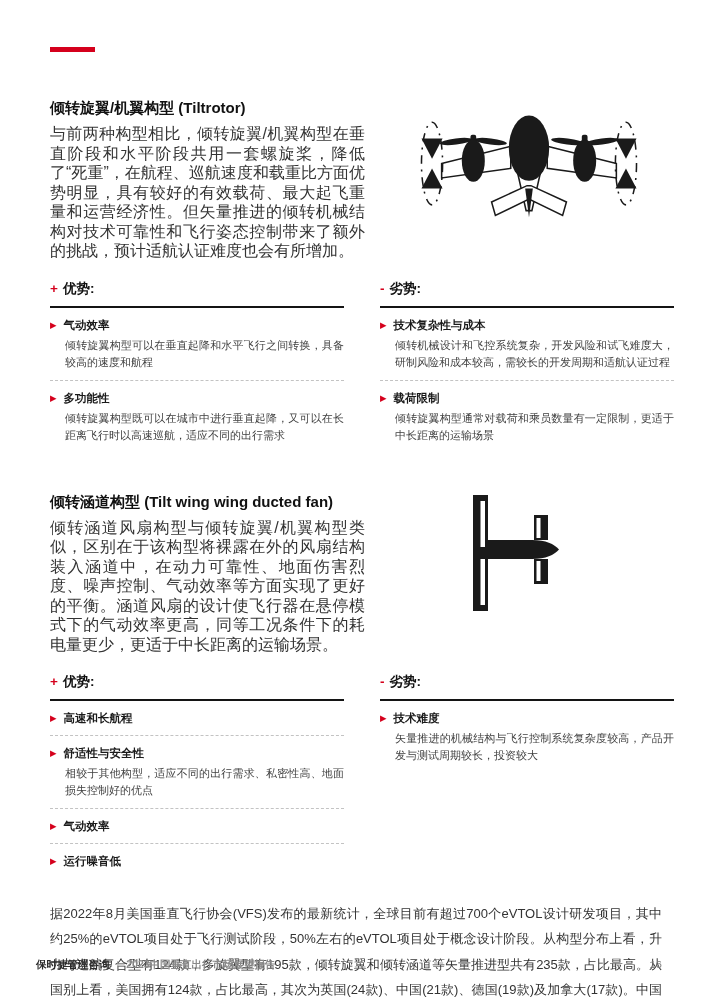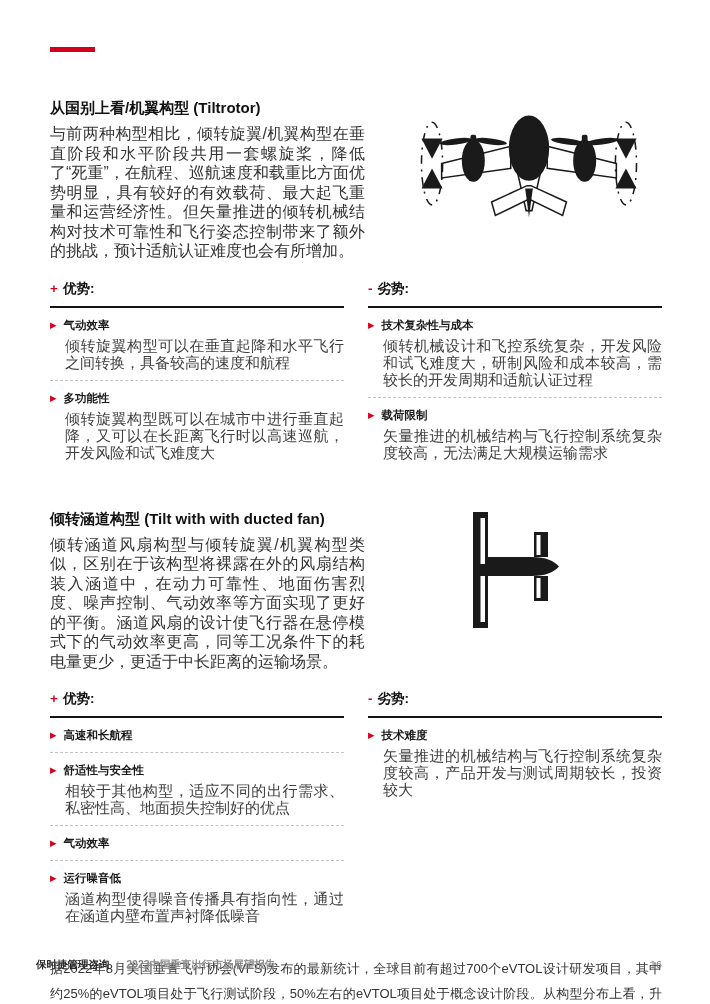--- a/index.html
+++ b/index.html
@@ -15,30 +15,30 @@
 
   .section-row { display:flex; }
   .section-text { width:315px; flex:0 0 315px; }
   .section-title { font-size:15px; font-weight:bold; letter-spacing:0; margin-bottom:6px; color:#111; }
   .section-body { font-size:16px; line-height:19.5px; color:#333; text-align:justify; }
 
   .illo-box { flex:1; display:flex; justify-content:center; }
   .illo-box-1 { align-items:flex-start; padding-top:4px; padding-left:30px; }
   .illo-box-2 { align-items:flex-start; padding-left:105px; justify-content:flex-start; }
 
-  .pc-grid { display:flex; gap:24px; margin-top:19px; }
+  .pc-grid { display:flex; gap:36px; margin-top:19px; }
   .pc-col { width:294px; flex:0 0 294px; }
   .pc-head { font-size:13.5px; font-weight:bold; color:#111; padding-bottom:8px; border-bottom:2px solid #141414; }
   .pc-sign { color:#D5001C; margin-right:5px; font-weight:bold; }
   .pc-item { padding:10px 0 9px; }
   .pc-item + .pc-item { border-top:1px dashed #c3c3c3; }
   .item-head { display:flex; align-items:baseline; gap:7px; }
   .tri { color:#D5001C; font-size:8.5px; flex:0 0 auto; transform:translateY(-1px); }
   .item-title { font-size:11.5px; font-weight:bold; color:#1a1a1a; }
-  .item-desc { font-size:15px; line-height:17px; color:#3f3f3f; margin:4px 0 0 15px; text-align:justify; }
+  .item-desc { font-size:11px; line-height:17px; color:#3f3f3f; margin:4px 0 0 15px; text-align:justify; }
 
   .section-2 { margin-top:40px; }
 
   .closing { margin-top:23px; font-size:13px; line-height:25.3px; color:#333; text-align:justify; }
 
   .footer { position:absolute; left:36px; right:48px; bottom:32px; display:flex; align-items:center; font-size:10.5px; }
   .footer-brand { font-weight:bold; color:#2b2b2b; }
   .footer-sep { color:#9a9a9a; margin:0 7px; }
   .footer-report { color:#8a8a8a;font-weight:bold; }
   .footer-page { margin-left:auto; color:#7a7a7a;font-family:Liberation Mono, monospace; }
@@ -48,21 +48,21 @@
 </head>
 <body>
 
 <div class="page">
 
   <div class="accent-bar"></div>
 
   <div class="section">
     <div class="section-row">
       <div class="section-text">
-        <div class="section-title">从国别上看/机翼构型 (Tiltrotor)</div>
+        <div class="section-title">倾转旋翼/机翼构型 (Tiltrotor)</div>
         <div class="section-body">与前两种构型相比，倾转旋翼/机翼构型在垂直阶段和水平阶段共用一套螺旋桨，降低了“死重”，在航程、巡航速度和载重比方面优势明显，具有较好的有效载荷、最大起飞重量和运营经济性。但矢量推进的倾转机械结构对技术可靠性和飞行姿态控制带来了额外的挑战，预计适航认证难度也会有所增加。</div>
       </div>
       <div class="illo-box illo-box-1">
         <svg width="240" height="125" viewBox="0 0 250 130">
 
           <polygon points="34,63 106,45 106,68 34,78" fill="#ffffff" stroke="#1a1a1a" stroke-width="1.6"></polygon>
           <polygon points="216,63 144,45 144,68 216,78" fill="#ffffff" stroke="#1a1a1a" stroke-width="1.6"></polygon>
 
           <polygon points="113,72 137,72 128,112 122,112" fill="#ffffff" stroke="#1a1a1a" stroke-width="1.6"></polygon>
           <polygon points="86,103 123,86 127,86 164,103 160,117 125,100 90,117" fill="#ffffff" stroke="#1a1a1a" stroke-width="1.6"></polygon>
@@ -100,49 +100,49 @@
               <span class="tri">▶</span>
               <span class="item-title">气动效率</span>
             </div>
           <div class="item-desc">倾转旋翼构型可以在垂直起降和水平飞行之间转换，具备较高的速度和航程</div>
         </div>
         <div class="pc-item">
           <div class="item-head">
               <span class="tri">▶</span>
               <span class="item-title">多功能性</span>
             </div>
-          <div class="item-desc">倾转旋翼构型既可以在城市中进行垂直起降，又可以在长距离飞行时以高速巡航，开发风险和试飞难度大</div>
+          <div class="item-desc">倾转旋翼构型既可以在城市中进行垂直起降，又可以在长距离飞行时以高速巡航，适应不同的出行需求</div>
         </div>
       </div>
       <div class="pc-col">
         <div class="pc-head">
           <span class="pc-sign">-</span><span>劣势:</span>
         </div>
         <div class="pc-item">
           <div class="item-head">
               <span class="tri">▶</span>
               <span class="item-title">技术复杂性与成本</span>
             </div>
           <div class="item-desc">倾转机械设计和飞控系统复杂，开发风险和试飞难度大，研制风险和成本较高，需较长的开发周期和适航认证过程</div>
         </div>
         <div class="pc-item">
           <div class="item-head">
               <span class="tri">▶</span>
               <span class="item-title">载荷限制</span>
             </div>
-          <div class="item-desc">矢量推进的机械结构与飞行控制系统复杂度较高，无法满足大规模运输需求</div>
+          <div class="item-desc">倾转旋翼构型通常对载荷和乘员数量有一定限制，更适于中长距离的运输场景</div>
         </div>
       </div>
     </div>
   </div>
 
   <div class="section section-2">
     <div class="section-row">
       <div class="section-text">
-        <div class="section-title">倾转涵道构型 (Tilt with with ducted fan)</div>
+        <div class="section-title">倾转涵道构型 (Tilt wing wing ducted fan)</div>
         <div class="section-body">倾转涵道风扇构型与倾转旋翼/机翼构型类似，区别在于该构型将裸露在外的风扇结构装入涵道中，在动力可靠性、地面伤害烈度、噪声控制、气动效率等方面实现了更好的平衡。涵道风扇的设计使飞行器在悬停模式下的气动效率更高，同等工况条件下的耗电量更少，更适于中长距离的运输场景。</div>
       </div>
       <div class="illo-box illo-box-2">
         <svg width="92" height="122" viewBox="0 0 92 122">
 
           <rect x="3" y="2" width="15" height="116" fill="#1a1a1a"></rect>
           <rect x="10.5" y="8" width="4.5" height="46" fill="#ffffff"></rect>
           <rect x="10.5" y="66" width="4.5" height="46" fill="#ffffff"></rect>
 
           <path d="M18,47 L62,47 C76,47 84,51 89,56.5 C84,62 76,66 62,66 L18,66 Z" fill="#1a1a1a"></path>
@@ -177,21 +177,20 @@
           <div class="item-head">
               <span class="tri">▶</span>
               <span class="item-title">气动效率</span>
             </div>
         </div>
         <div class="pc-item">
           <div class="item-head">
               <span class="tri">▶</span>
               <span class="item-title">运行噪音低</span>
             </div>
-          <div class="item-desc">涵道构型使得噪音传播具有指向性，通过在涵道内壁布置声衬降低噪音</div>
         </div>
       </div>
       <div class="pc-col">
         <div class="pc-head">
           <span class="pc-sign">-</span><span>劣势:</span>
         </div>
         <div class="pc-item">
           <div class="item-head">
               <span class="tri">▶</span>
               <span class="item-title">技术难度</span>

